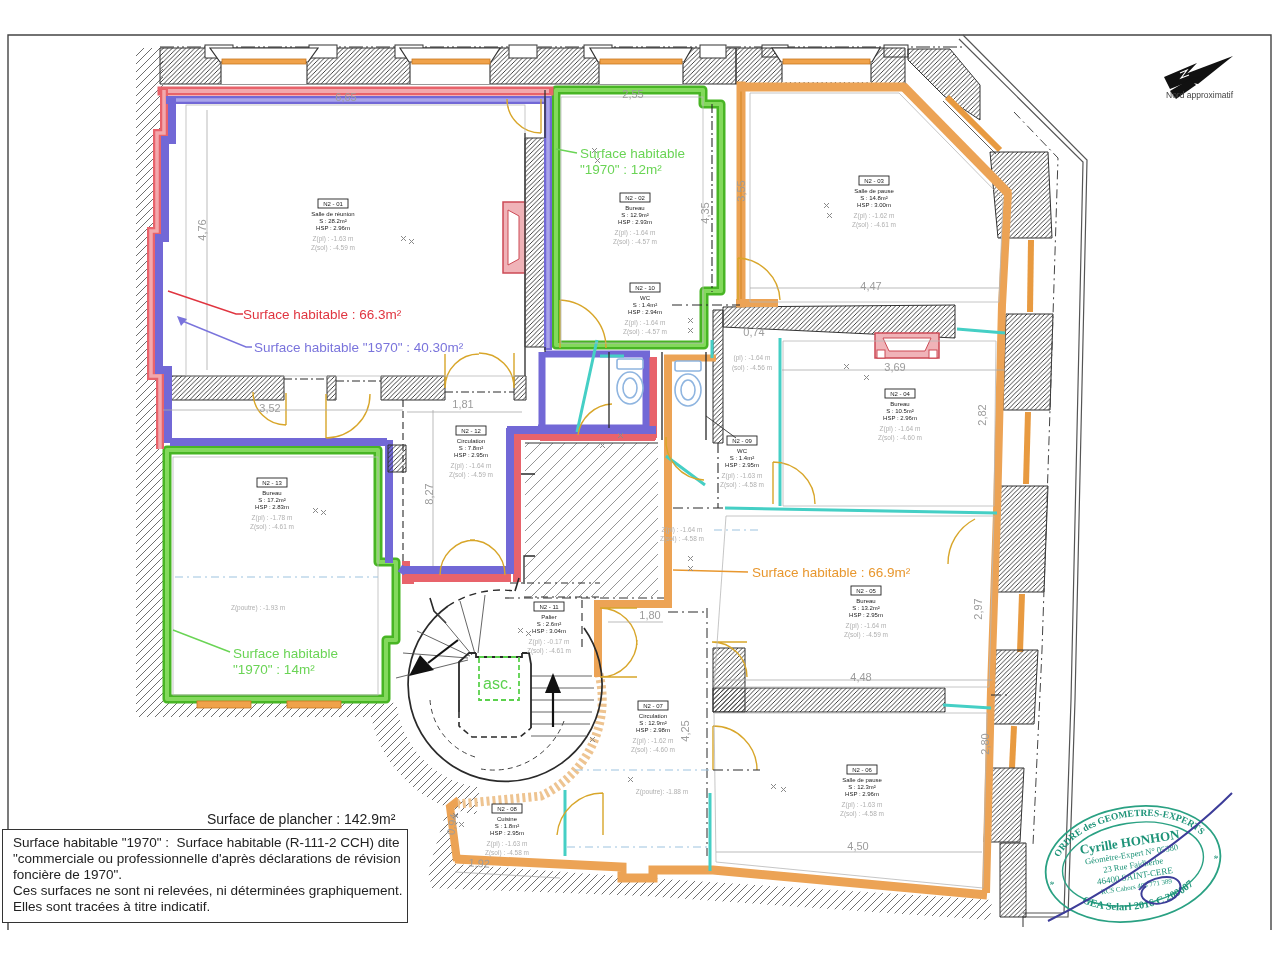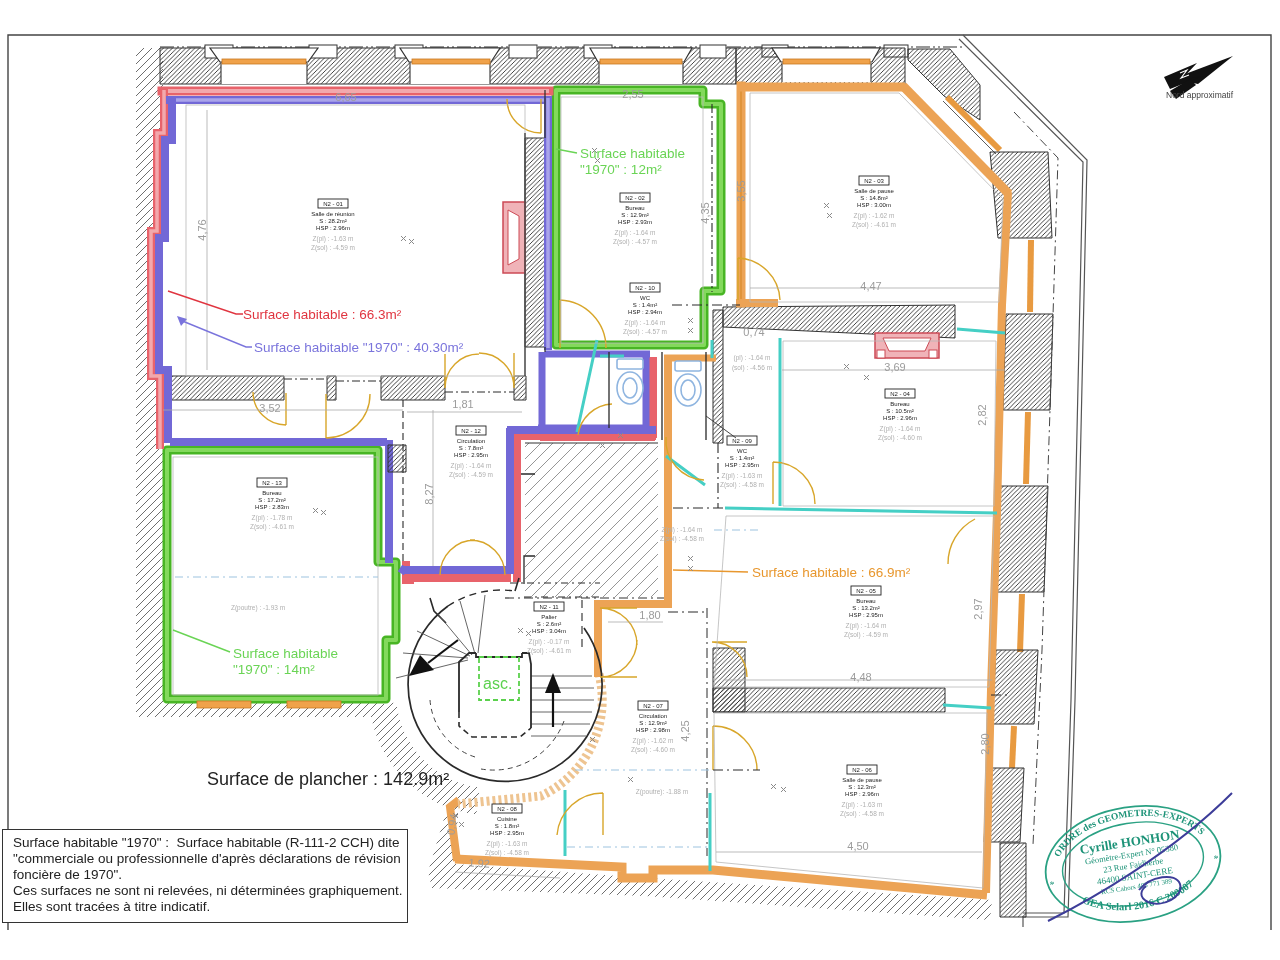--- a/index.html
+++ b/index.html
@@ -841,16 +841,16 @@
 <text x="-83" y="11" fill="#1d9378" font-size="10" text-anchor="middle" font-family="Liberation Serif,serif">*</text>
 <text x="83" y="11" fill="#1d9378" font-size="10" text-anchor="middle" font-family="Liberation Serif,serif">*</text>
 </g>
 
 <g fill="none" stroke="#3d3d99" stroke-width="2">
 <path d="M1048,921 C1090,900 1170,855 1232,793"></path>
 <path d="M1139,890 C1150,876 1176,872 1180,884 C1184,897 1162,908 1148,902 C1138,897 1141,890 1146,886"></path>
 </g>
 </svg>
 
-<div style="position:absolute;left:207px;top:769px;font-size:18px;color:#222;text-align:center;">Surface de plancher : 142.9m²</div>
+<div style="position:absolute;left:207px;top:811px;font-size:14px;color:#222;text-align:center;">Surface de plancher : 142.9m²</div>
 
 <div style="position:absolute;left:2px;top:829px;width:394px;height:82px;border:1.5px solid #333;padding:5px 0 5px 10px;font-size:13.5px;line-height:16px;color:#222;background:#fff;">Surface habitable "1970" :&nbsp; Surface habitable (R-111-2 CCH) dite "commerciale ou professionnelle d'après déclarations de révision foncière de 1970".<br>Ces surfaces ne sont ni relevées, ni déterminées graphiquement.<br>Elles sont tracées à titre indicatif.</div>
 </div>
 
 </body></html>

